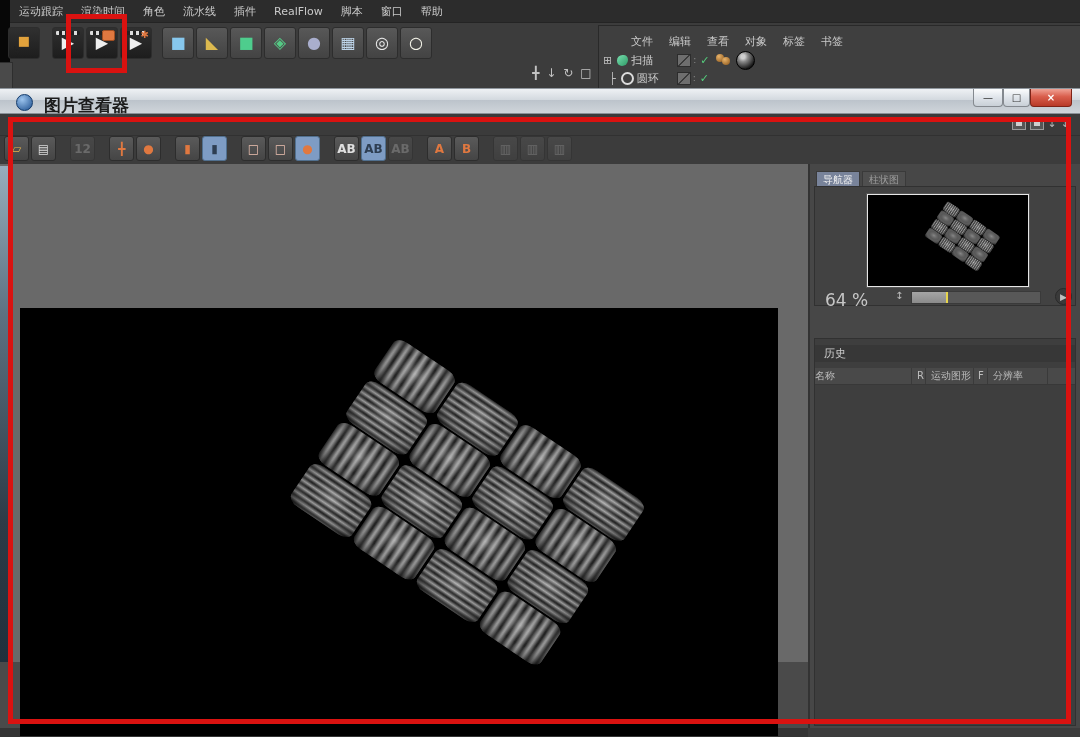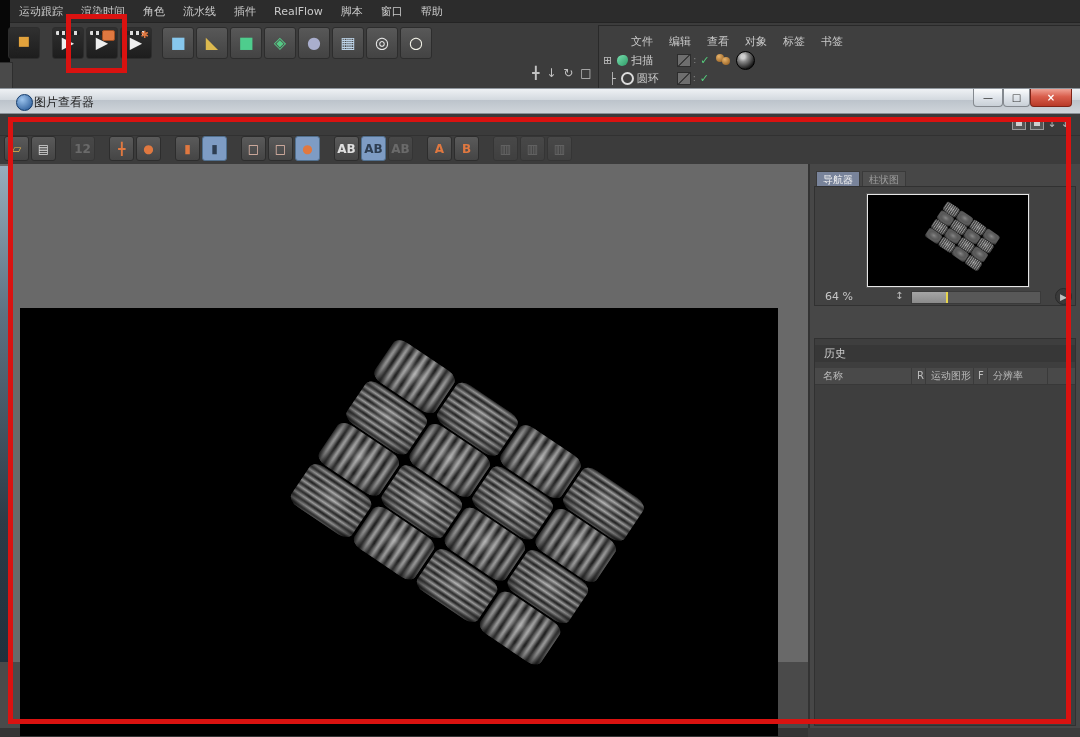--- a/index.html
+++ b/index.html
@@ -51,21 +51,21 @@
   .tag-balls i:nth-child(2){left:6px;top:3px;}
   .tag-sphere{width:17px;height:17px;border-radius:50%;margin-left:4px;
        background:radial-gradient(circle at 35% 28%,#cfcfcf 0 12%,#8a8a8a 30%,#161616 75%);border:1px solid #000;}
   
   #pv-window{left:0;top:88px;width:1080px;height:649px;}
   #pv-titlebar{left:0;top:0;width:1080px;height:26px;
        background:linear-gradient(#eef1f4,#d3d9df 45%,#bcc3cb 46%,#cfd5da);
        border-top:1px solid #8f969d;border-bottom:1px solid #8a9097;box-sizing:border-box;}
   #pv-title-icon{left:16px;top:5px;width:15px;height:15px;border-radius:50%;
        background:radial-gradient(circle at 35% 30%,#9cc4ee,#1d4f8e);border:1px solid #123a6b;}
-  #pv-title-text{left:34px;top:5px;font-size:12px;font-weight:normal;color:#1c1c1c;}
+  #pv-title-text{left:44px;top:5px;font-size:17px;font-weight:bold;color:#1c1c1c;}
   #pv-win-buttons{right:8px;top:0;display:flex;}
   .win-btn{height:18px;border:1px solid #84898f;border-top:none;border-radius:0 0 4px 4px;
        display:flex;align-items:center;justify-content:center;font-size:10px;color:#333;
        background:linear-gradient(#fbfcfd,#dfe4ea 50%,#c9d0d7);box-sizing:border-box;}
   .win-btn.min{width:30px;} .win-btn.max{width:27px;}
   .win-btn.close{width:42px;color:#fff;font-weight:bold;
        background:linear-gradient(#f0a295,#d95e4c 45%,#b83a28);border-color:#7e2317;}
   #pv-menubar{left:0;top:26px;width:1080px;height:22px;background:#3b3b3b;border-bottom:1px solid #313131;box-sizing:border-box;}
   #pv-menu-items{position:absolute;left:14px;top:0;}
   #pv-menu-items .menu-item{padding:0 8px;line-height:21px;color:#b9b9b9;}
@@ -82,21 +82,21 @@
   #render-image{left:20px;top:144px;width:758px;height:428px;background:#000;}
   
   #pv-right{left:808px;top:76px;width:272px;height:564px;background:#474747;border-left:2px solid #333;box-sizing:border-box;}
   .tab{display:inline-block;font-size:10px;line-height:14px;padding:1px 6px;margin-right:2px;
        background:#4f4f4f;border:1px solid #3a3a3a;color:#9c9c9c;white-space:nowrap;}
   .tab.on-nav{background:#78839a;color:#f2f2f2;border-color:#5c6activity678;}
   .tab.on-hist{background:#7e95ba;color:#ffffff;border-color:#5c7294;}
   #nav-tabs{left:6px;top:4px;}
   #nav-box{left:4px;top:22px;width:262px;height:120px;background:#424242;border:1px solid #313131;box-sizing:border-box;}
   #nav-thumb{left:52px;top:7px;width:160px;height:91px;background:#000;border:1px solid #e6e6e6;outline:1px solid #555;}
-  #zoom-label{left:10px;top:103px;font-size:11px;color:#c6c6c6;}
+  #zoom-label{left:10px;top:103px;font-size:17px;color:#c6c6c6;}
   #zoom-stepper{left:80px;top:103px;font-size:10px;color:#bbb;}
   #zoom-track{left:96px;top:104px;width:130px;height:13px;background:#585858;border:1px solid #3a3a3a;box-sizing:border-box;}
   #zoom-fill{left:0;top:0;width:34px;height:11px;background:linear-gradient(#a5a5a5,#8a8a8a);}
   #zoom-tick{left:34px;top:0;width:2px;height:11px;background:#e6d44c;}
   #zoom-more-btn{left:240px;top:101px;width:17px;height:17px;border-radius:50%;background:#3a3a3a;border:1px solid #2a2a2a;
        color:#c0c0c0;font-size:9px;display:flex;align-items:center;justify-content:center;box-sizing:border-box;}
   #hist-tabs{left:6px;top:156px;}
   #hist-box{left:4px;top:174px;width:262px;height:388px;background:#3e3e3e;border:1px solid #313131;box-sizing:border-box;}
   #hist-header{left:0;top:6px;width:260px;height:17px;background:#373737;color:#cccccc;font-size:11px;line-height:17px;padding-left:9px;box-sizing:border-box;}
   #hist-thead{left:0;top:29px;width:260px;height:16px;background:#494949;border-bottom:1px solid #383838;font-size:10px;color:#bdbdbd;}
@@ -400,21 +400,21 @@
         <div class="abs" id="zoom-track">
           <div class="abs" id="zoom-fill"></div>
           <div class="abs" id="zoom-tick"></div>
         </div>
         <div class="abs" id="zoom-more-btn">▶</div>
       </div>
 
       <div class="abs" id="hist-box">
         <div class="abs" id="hist-header">历史</div>
         <div class="abs" id="hist-thead">
-            <span class="th" style="left: 8px; text-align: center;">名称</span>
+            <span class="th" style="left: 0; text-align: center;">名称</span>
             <span class="th" style="left: 102px;">R</span>
             <span class="th" style="left: 116px;">运动图形</span>
             <span class="th" style="left: 163px;">F</span>
             <span class="th" style="left: 178px;">分辨率</span>
             <span class="col-div" style="left: 96px;"></span>
             <span class="col-div" style="left: 110px;"></span>
             <span class="col-div" style="left: 158px;"></span>
             <span class="col-div" style="left: 172px;"></span>
             <span class="col-div" style="left: 232px;"></span>
           </div>

